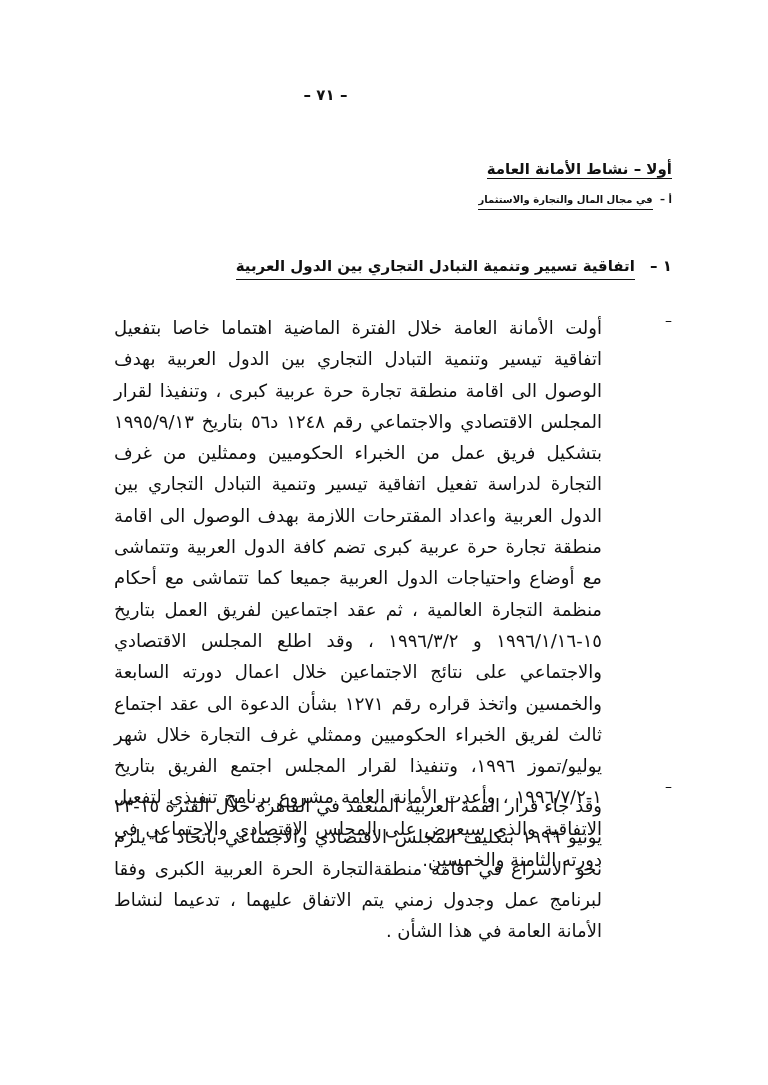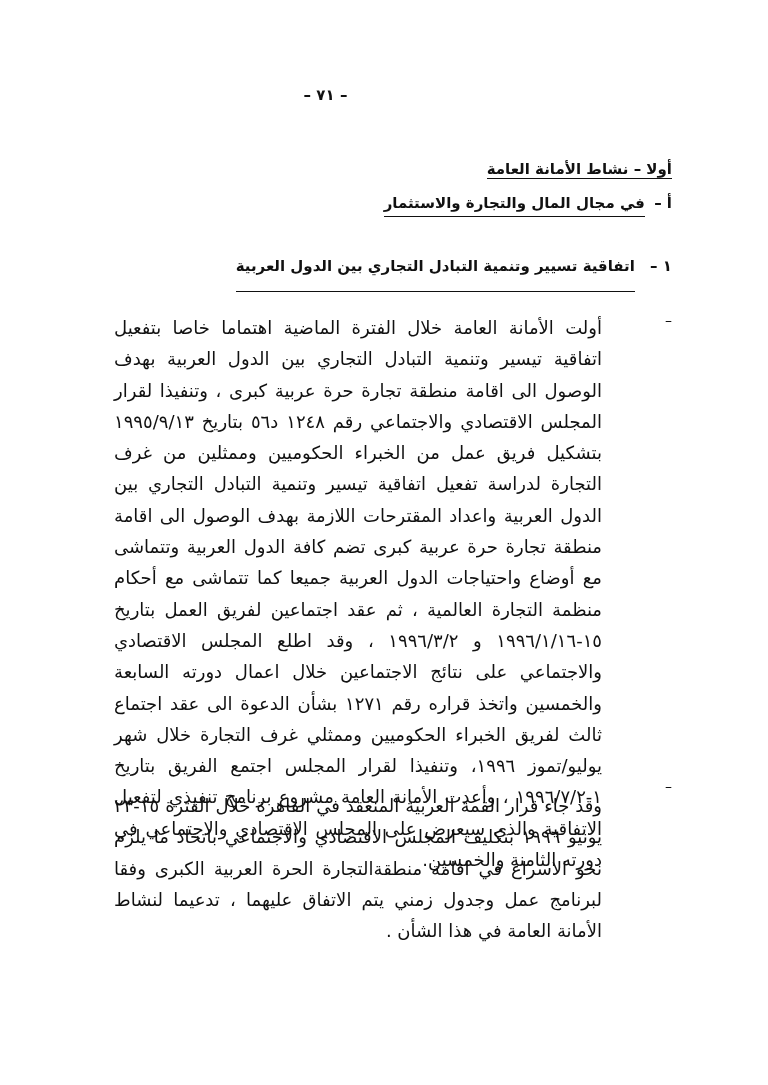--- a/index.html
+++ b/index.html
@@ -31,42 +31,42 @@
       right: 96px;
       font-weight: bold;
       font-size: 15px;
       border-bottom: 1.5px solid #111;
     }
     .heading-sub {
       position: absolute;
       top: 194px;
       right: 96px;
       font-weight: bold;
-      font-size: 15px;
+      font-size: 10px;
     }
     .heading-sub .label {
       padding-left: 4px;
     }
     .heading-sub .title {
       border-bottom: 1.5px solid #111;
       padding-bottom: 4px;
     }
     .heading-item {
       position: absolute;
       top: 257px;
       right: 96px;
       font-weight: bold;
       font-size: 15px;
     }
     .heading-item .num {
       padding-left: 10px;
     }
     .heading-item .title {
       border-bottom: 1.5px solid #111;
-      padding-bottom: 16px;
+      padding-bottom: 4px;
     }
     .bullet {
       position: absolute;
       right: 96px;
       width: 558px;
     }
     .bullet .dash {
       position: absolute;
       right: 0;
       top: 0;

